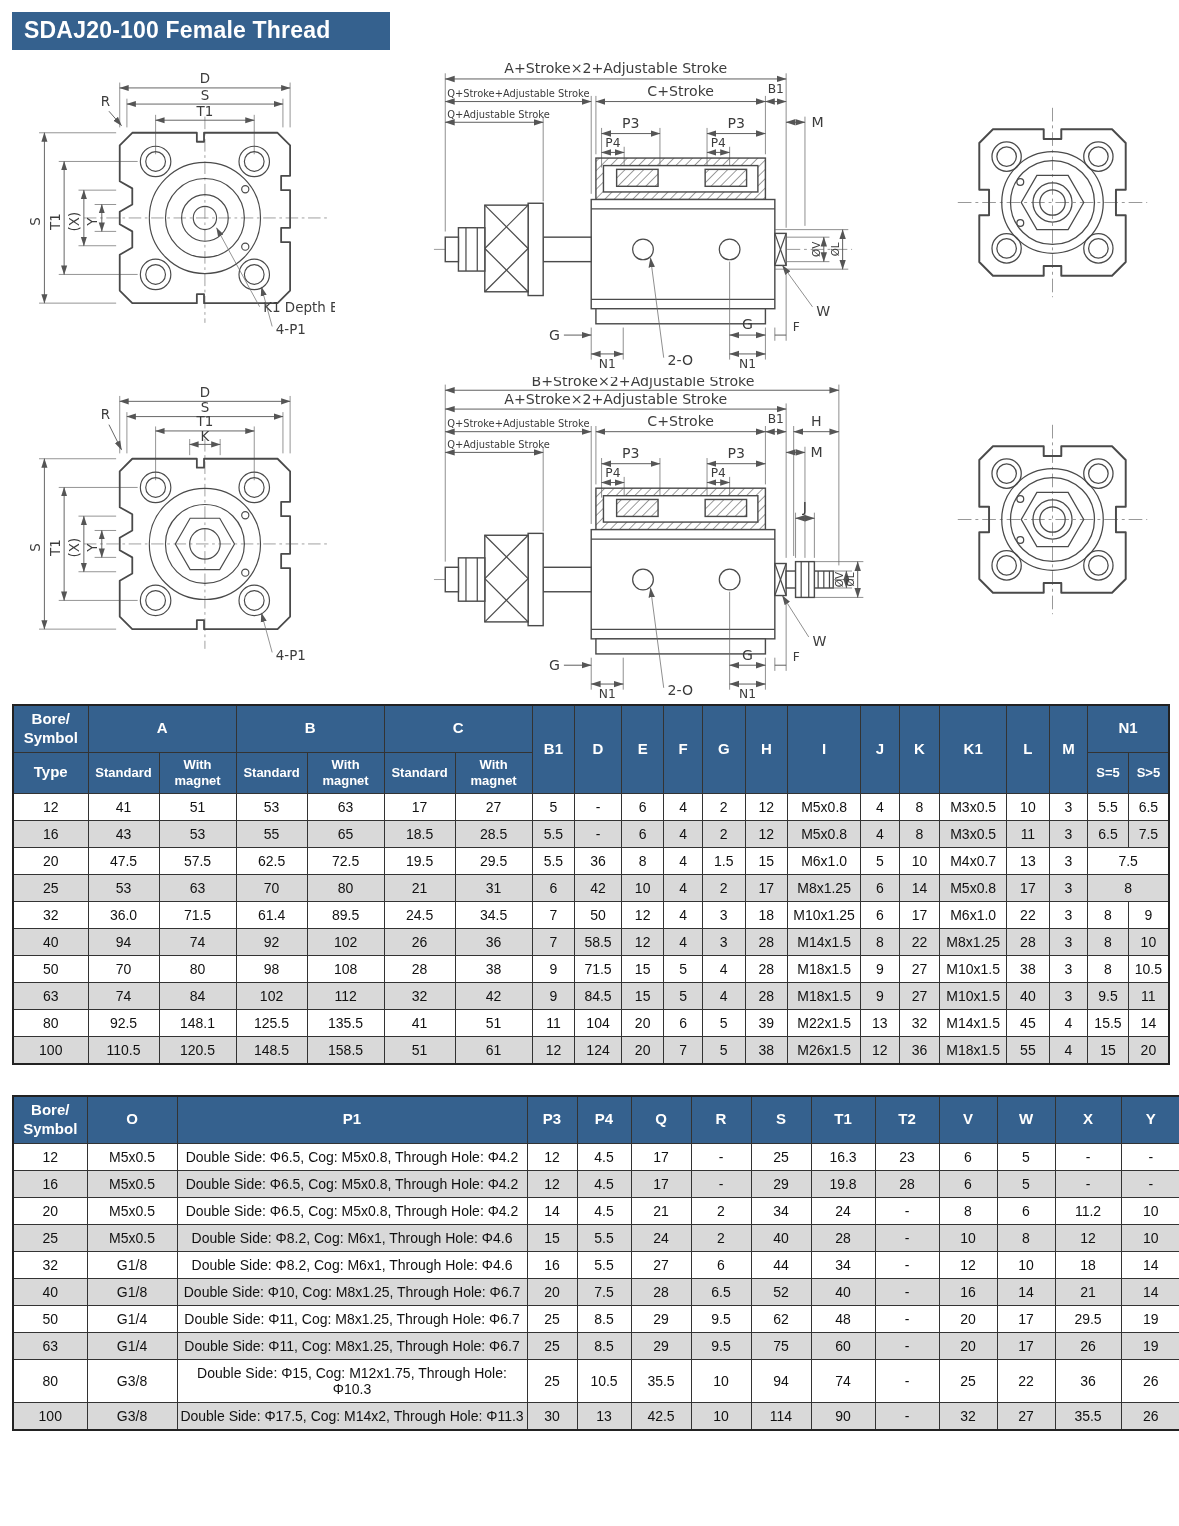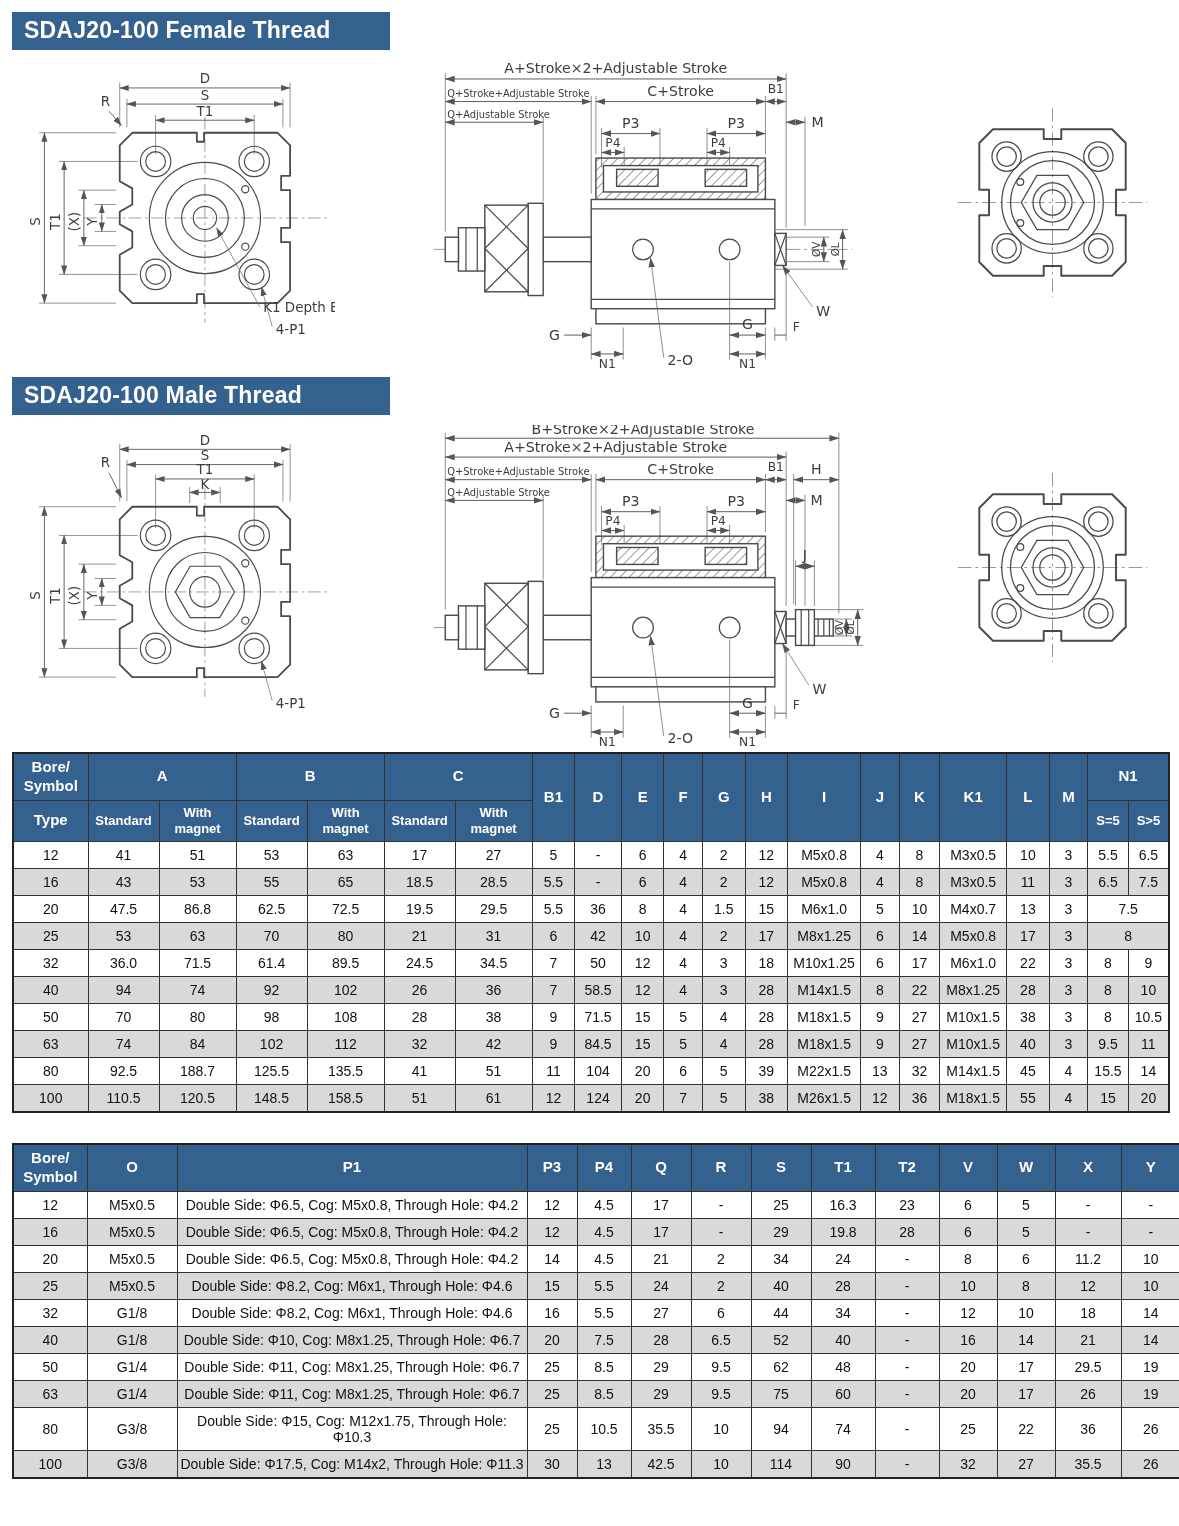--- a/index.html
+++ b/index.html
@@ -222,23 +222,20 @@
           <circle class="ol2" cx="105" cy="105" r="43"></circle>
       <polygon class="ol2" points="137,105 121,132.7 89,132.7 73,105 89,77.3 121,77.3"></polygon>
       <circle class="ol2" cx="105" cy="105" r="20"></circle>
           <circle class="ol2" cx="105" cy="105" r="13"></circle>
       <circle class="ol2" cx="72" cy="84" r="3.5"></circle>
           <circle class="ol2" cx="72" cy="126" r="3.5"></circle>
     </svg>
     </div>
   </div>
 
-  <div class="title-bar">
-    <span>SDAJ20-100 Male Thread</span>
-  </div>
 
   <div class="drawings-row">
 
     <div class="front-wrap">
     <svg width="305" height="278" viewBox="0 0 340 310">
       <line class="cl" x1="60" y1="175" x2="334" y2="175"></line>
       <line class="cl" x1="195" y1="58" x2="195" y2="292"></line>
       <line class="ext" x1="100" y1="74" x2="100" y2="10"></line>
           <line class="ext" x1="290" y1="74" x2="290" y2="10"></line>
       <line class="ext" x1="108" y1="74" x2="108" y2="28"></line>
@@ -531,21 +528,21 @@
           <td>8</td>
           <td>M3x0.5</td>
           <td>11</td>
           <td>3</td>
           <td>6.5</td>
           <td>7.5</td>
         </tr>
         <tr>
           <td>20</td>
           <td>47.5</td>
-          <td>86.8</td>
+          <td>57.5</td>
           <td>62.5</td>
           <td>72.5</td>
           <td>19.5</td>
           <td>29.5</td>
           <td>5.5</td>
           <td>36</td>
           <td>8</td>
           <td>4</td>
           <td>1.5</td>
           <td>15</td>
@@ -667,21 +664,21 @@
           <td>27</td>
           <td>M10x1.5</td>
           <td>40</td>
           <td>3</td>
           <td>9.5</td>
           <td>11</td>
         </tr>
         <tr>
           <td>80</td>
           <td>92.5</td>
-          <td>188.7</td>
+          <td>148.1</td>
           <td>125.5</td>
           <td>135.5</td>
           <td>41</td>
           <td>51</td>
           <td>11</td>
           <td>104</td>
           <td>20</td>
           <td>6</td>
           <td>5</td>
           <td>39</td>

